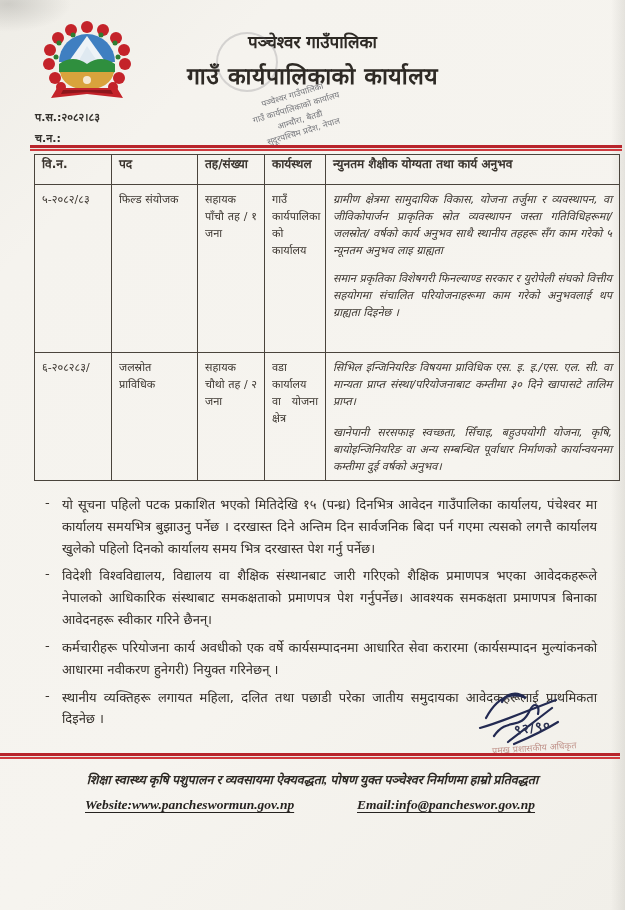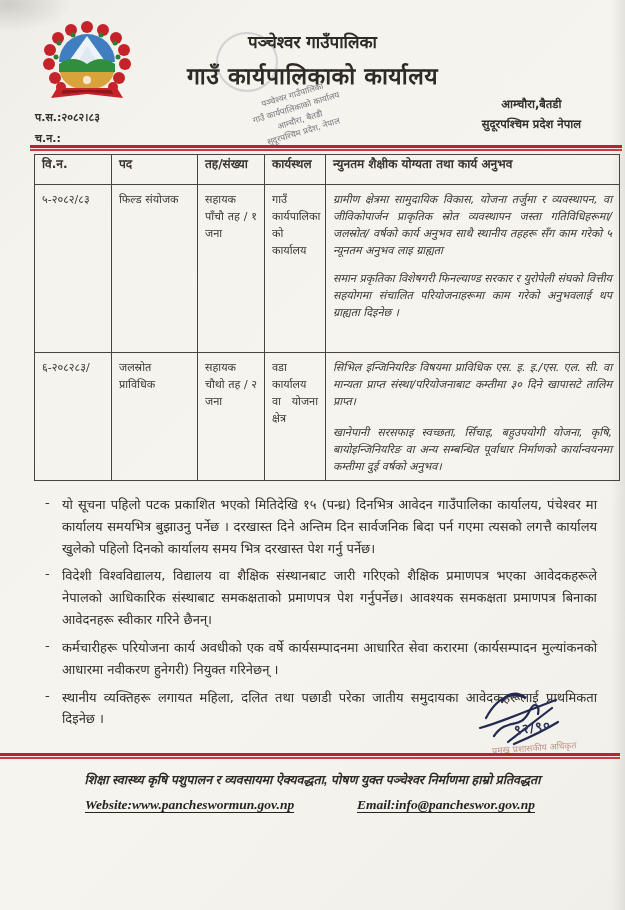--- a/index.html
+++ b/index.html
@@ -76,21 +76,21 @@
   }
   .officer-title {
     position:absolute; left:492px; top:741px; font-size:9px;
     color:rgba(158,84,74,.6); transform:rotate(-4deg); white-space:nowrap;
   }
 
   
   .slogan {
     position:absolute; left:0; top:771px; width:625px; padding:0 70px;
     text-align:center; font-size:12.5px; font-weight:bold; font-style:italic;
-    color:#2f2b26; font-family:Liberation Sans, sans-serif;
+    color:#2f2b26; font-family:Liberation Serif, serif;
   }
   .links { position:absolute; left:0; top:797px; width:625px; }
   .link {
     position:absolute; font-family:"Liberation Serif","DejaVu Serif",serif;
     font-size:13.5px; font-weight:bold; font-style:italic;
     color:#262320; text-decoration:underline; text-underline-offset:3px;
   }
   .link.web { left:85px; }
   .link.mail { left:357px; }
 </style>
@@ -152,24 +152,20 @@
     <div>गाउँ कार्यपालिकाको कार्यालय</div>
     <div>आम्चौरा, बैतडी</div>
     <div>सुदूरपश्चिम प्रदेश, नेपाल</div>
   </div>
 
   <div class="refs">
     <div>प.स.:२०८२।८३</div>
     <div>च.न.:</div>
   </div>
 
-  <div class="addr">
-    <div>आम्चौरा,बैतडी</div>
-    <div>सुदूरपश्चिम प्रदेश नेपाल</div>
-  </div>
 
   <div class="divider top"></div>
 
   <table class="notice">
     <colgroup>
       <col style="width:77px">
         <col style="width:86px">
         <col style="width:67px">
         <col style="width:61px">
         <col>

